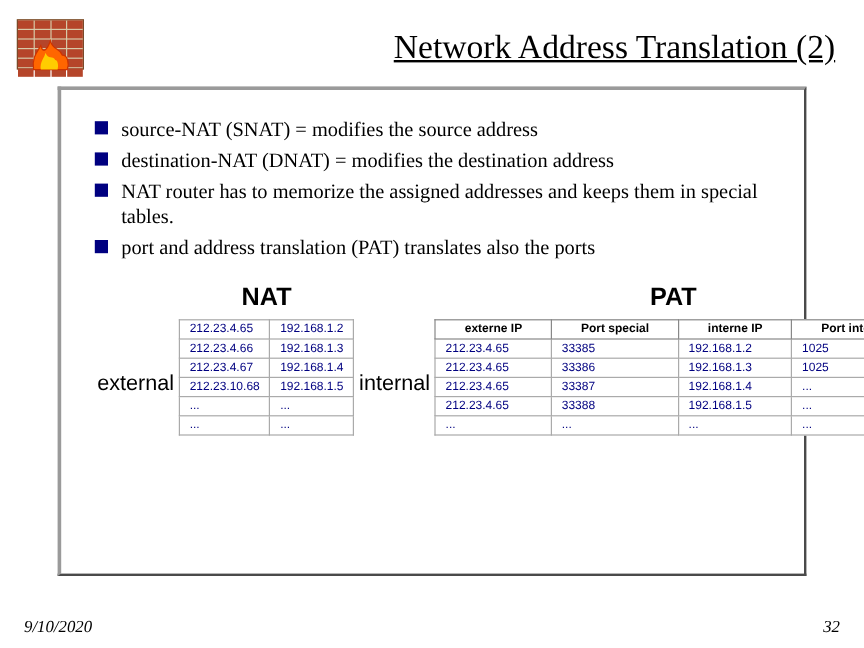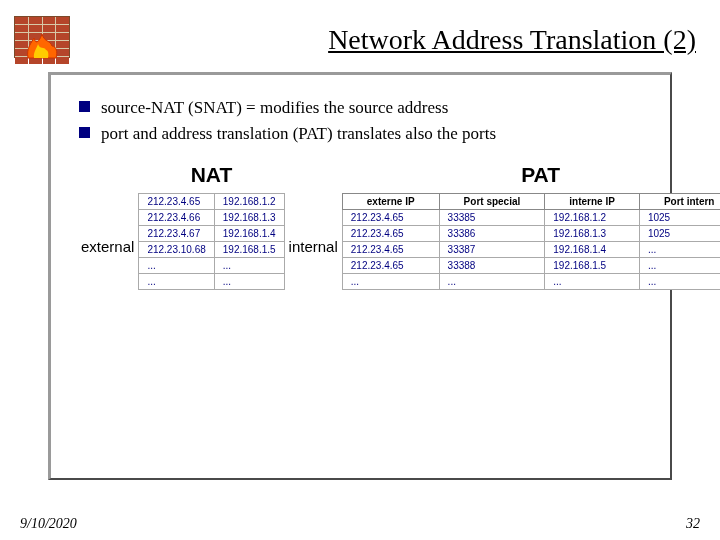--- a/index.html
+++ b/index.html
@@ -97,21 +97,21 @@
     flex-direction: column;
     align-items: center;
   }
   .tbl-title {
     font-size: 21px;
     font-weight: bold;
     color: #000;
     margin-bottom: 6px;
   }
   .side-label {
-    font-size: 15px;
+    font-size: 18px;
     color: #000;
     align-self: center;
     padding: 0 4px;
     margin-top: 40px;
     white-space: nowrap;
   }
   table.data {
     border-collapse: collapse;
     font-size: 10px;
     color: #000080;
@@ -180,20 +180,22 @@
       <path d="M6 26 C4 16 10 10 12 6 C14 14 18 8 20 2 C22 10 28 8 30 14 C34 14 36 20 34 26 Z" fill="#ff6600" stroke="#cc3300" stroke-width="1"></path>
       <path d="M12 26 C11 20 15 16 16 12 C18 18 22 14 24 18 C26 18 27 22 26 26 Z" fill="#ffcc00"></path>
     </svg>
   </div>
 
   <h1 class="title">Network Address Translation (2)</h1>
 
   <div class="content-frame">
     <ul class="bullets">
       <li>source-NAT (SNAT) = modifies the source address</li>
+      <li>destination-NAT (DNAT) = modifies the destination address</li>
+      <li>NAT router has to memorize the assigned addresses and keeps them in special tables.</li>
       <li>port and address translation (PAT) translates also the ports</li>
     </ul>
 
     <div class="table-area">
 
       <div class="side-label">external</div>
 
       <div class="nat-block">
         <div class="tbl-title">NAT</div>
         <table class="data">

